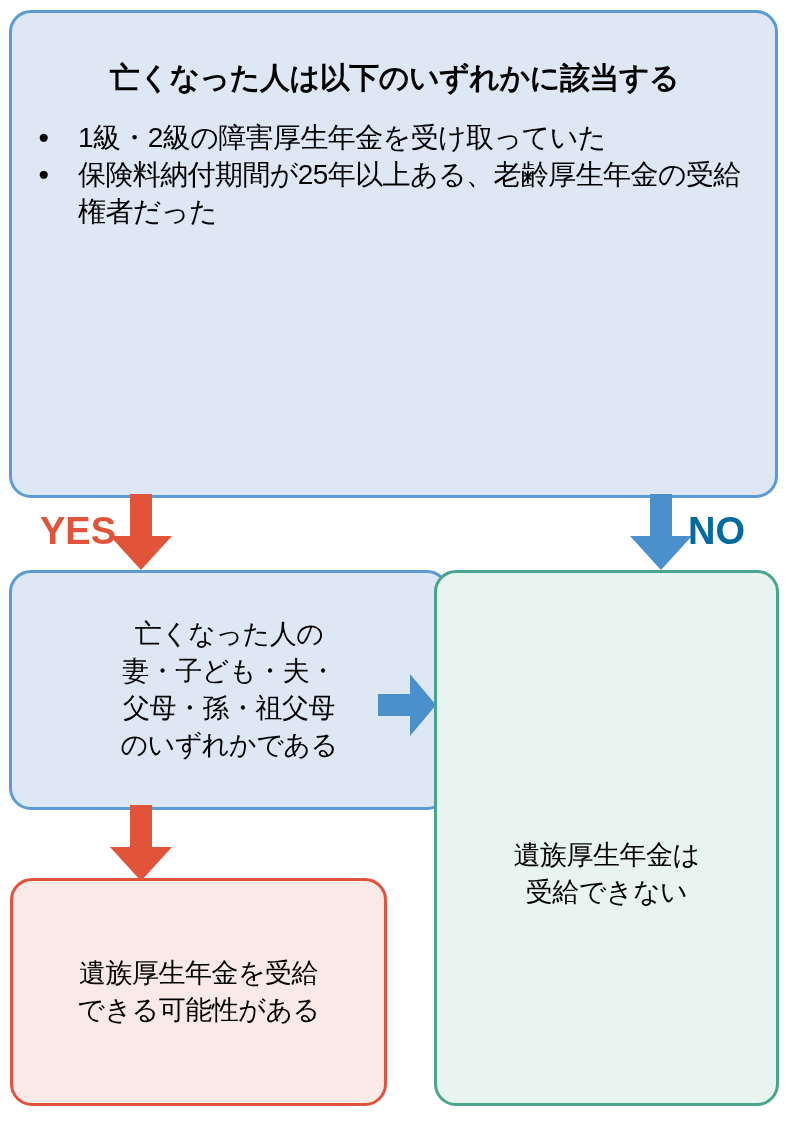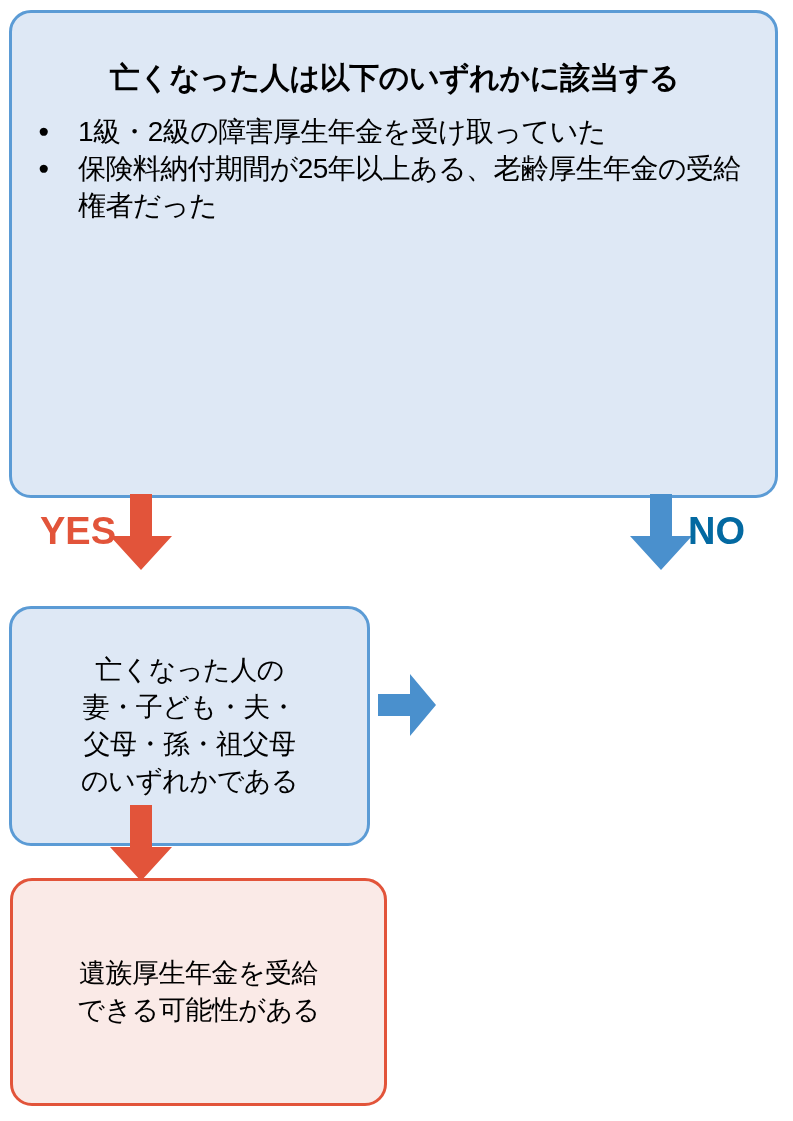--- a/index.html
+++ b/index.html
@@ -63,21 +63,21 @@
     padding: 48px 20px 0 22px;
     width: 100%;
     box-sizing: border-box;
   }
   .cond-heading {
     font-size: 30px;
     font-weight: bold;
     text-align: center;
     letter-spacing: -0.5px;
     line-height: 1.15;
-    margin: 0 0 18px 0;
+    margin: 0 0 24px 0;
     white-space: nowrap;
   }
   ul.cond-list {
     list-style: none;
     margin: 0;
     padding: 0;
   }
   ul.cond-list li {
     position: relative;
     font-size: 28px;
@@ -92,23 +92,22 @@
     left: 4px;
     top: -1px;
     font-size: 19px;
     line-height: 1.9;
   }
 
   
   #box-relatives {
     left: 9px;
     top: 570px;
-    width: 361px;
+    width: 440px;
     height: 240px;
-    margin-top: 36px;
   }
   .box-text {
     font-size: 27px;
     line-height: 1.38;
     letter-spacing: -0.5px;
     text-align: center;
     white-space: pre-line;
   }
 
   
@@ -202,19 +201,23 @@
       <polygon points="0,22 32,22 32,2 58,33 32,64 32,44 0,44" fill="#4a90cd"></polygon>
     </svg>
   </div>
 
   <div id="arrow-to-pink" class="arrow">
     <svg width="66" height="78" viewBox="0 0 66 78" xmlns="http://www.w3.org/2000/svg">
       <polygon points="22,0 44,0 44,42 64,42 33,76 2,42 22,42" fill="#e2543a"></polygon>
     </svg>
   </div>
 
+  <div id="box-not-eligible" class="node node-green">
+    <div class="box-text">遺族厚生年金は
+受給できない</div>
+  </div>
 
   <div id="box-eligible" class="node node-pink">
     <div class="box-text">遺族厚生年金を受給
 できる可能性がある</div>
   </div>
 
 </div>
 
 </body></html>

